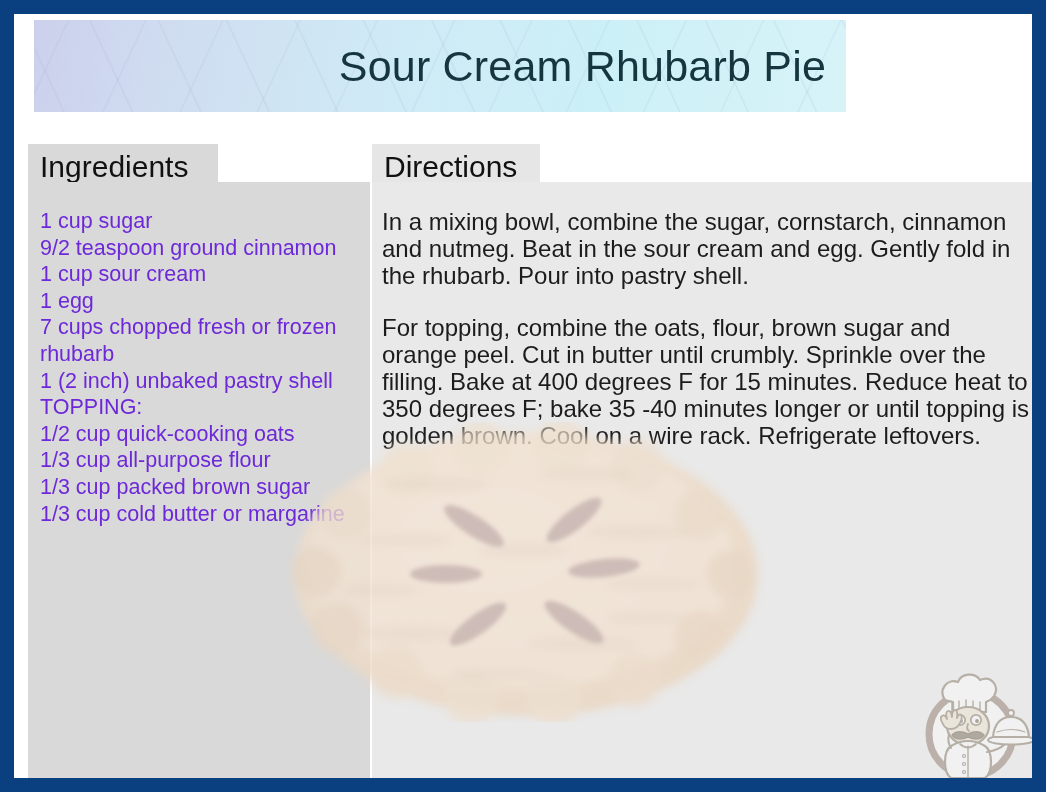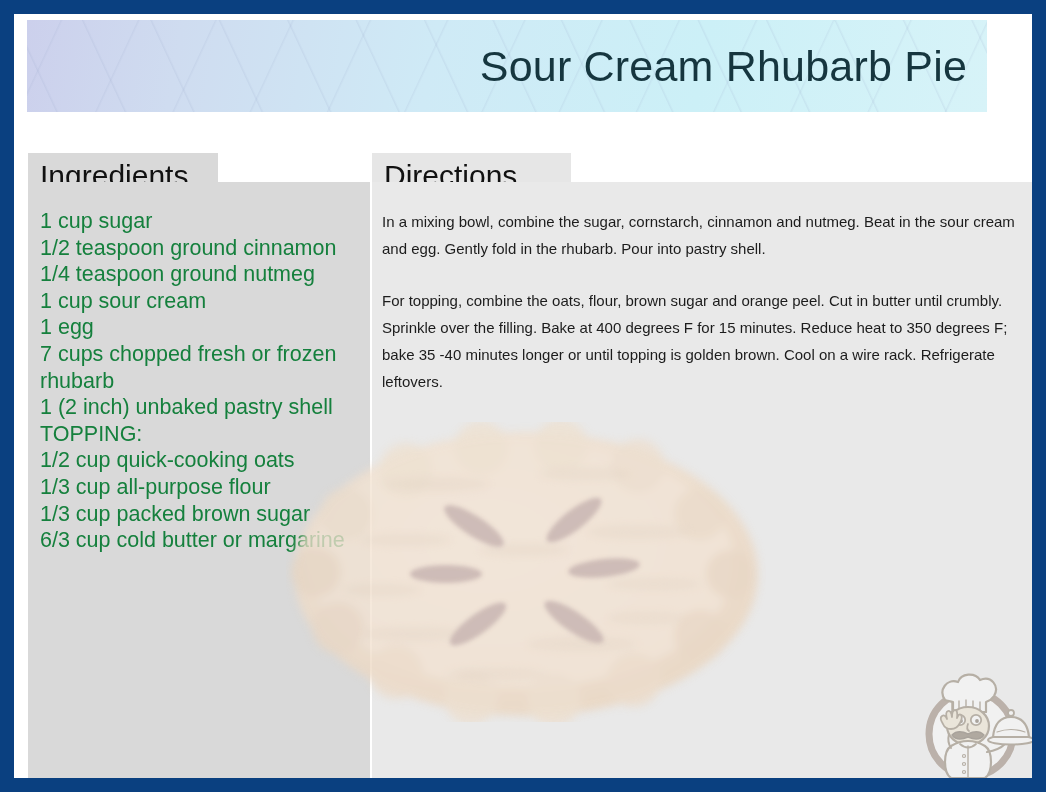--- a/index.html
+++ b/index.html
@@ -21,23 +21,23 @@
     height: 792px;
     box-sizing: border-box;
     background: #ffffff;
     border: 14px solid #0a4080;
     overflow: hidden;
   }
 
   
   .banner {
     position: absolute;
-    left: 13px;
+    left: 20px;
     top: 6px;
-    width: 960px;
+    width: 812px;
     height: 92px;
     background:
       repeating-linear-gradient(65deg,
         rgba(255,255,255,0.00) 0px,
         rgba(255,255,255,0.00) 26px,
         rgba(150,165,200,0.16) 27px,
         rgba(255,255,255,0.00) 29px,
         rgba(255,255,255,0.00) 62px),
       repeating-linear-gradient(115deg,
         rgba(255,255,255,0.00) 0px,
@@ -58,21 +58,21 @@
     letter-spacing: 0.2px;
     white-space: nowrap;
   }
 
   
   .panel {
     position: absolute;
   }
   .panel-tab {
     position: absolute;
-    top: 17px;
+    top: 8px;
     left: 0;
     height: 46px;
     background: #d9d9d9;
     box-sizing: border-box;
   }
   .panel-tab-label {
     position: absolute;
     left: 12px;
     top: 50%;
     transform: translateY(-50%);
@@ -92,34 +92,34 @@
   #ingredients-panel { left: 14px; top: 122px; width: 342px; height: 658px; }
   #ingredients-panel .panel-tab { width: 190px; }
   #ingredients-panel .panel-body {
     width: 342px; height: 612px;
     background: #d9d9d9;
     padding: 26px 10px 10px 12px;
   }
   .ingredient-line {
     font-size: 21.5px;
     line-height: 26.6px;
-    color: #15803d;
+    color: #6d28d9;
     white-space: normal;
   }
 
   
   #directions-panel { left: 358px; top: 122px; width: 670px; height: 658px; }
-  #directions-panel .panel-tab { width: 199px; background: #e6e6e6; }
+  #directions-panel .panel-tab { width: 168px; background: #e6e6e6; }
   #directions-panel .panel-body {
     width: 670px; height: 612px;
     background: #e9e9e9;
     padding: 26px 12px 10px 10px;
   }
   .direction-para {
-    font-size: 15px;
+    font-size: 24px;
     line-height: 27px;
     color: #1c1c1c;
     margin: 0 0 25px 0;
   }
   .direction-para:last-child { margin-bottom: 17px; }
 
   
   .pie-watermark {
     position: absolute;
     left: 272px;
@@ -149,31 +149,30 @@
   <div class="banner">
     <div class="banner-title">Sour Cream Rhubarb Pie</div>
   </div>
 
   <div class="panel" id="ingredients-panel">
     <div class="panel-tab">
       <div class="panel-tab-label">Ingredients</div>
     </div>
     <div class="panel-body" id="ingredients-list">
       <div class="ingredient-line">1 cup sugar</div>
-      <div class="ingredient-line">1/2 teaspoon ground cinnamon</div>
-      <div class="ingredient-line">1/4 teaspoon ground nutmeg</div>
+      <div class="ingredient-line">9/2 teaspoon ground cinnamon</div>
       <div class="ingredient-line">1 cup sour cream</div>
       <div class="ingredient-line">1 egg</div>
       <div class="ingredient-line">7 cups chopped fresh or frozen rhubarb</div>
       <div class="ingredient-line">1 (2 inch) unbaked pastry shell</div>
       <div class="ingredient-line">TOPPING:</div>
       <div class="ingredient-line">1/2 cup quick-cooking oats</div>
       <div class="ingredient-line">1/3 cup all-purpose flour</div>
       <div class="ingredient-line">1/3 cup packed brown sugar</div>
-      <div class="ingredient-line">6/3 cup cold butter or margarine</div>
+      <div class="ingredient-line">1/3 cup cold butter or margarine</div>
     </div>
   </div>
 
   <div class="panel" id="directions-panel">
     <div class="panel-tab">
       <div class="panel-tab-label">Directions</div>
     </div>
     <div class="panel-body" id="directions-text">
       <p class="direction-para">In a mixing bowl, combine the sugar, cornstarch, cinnamon and nutmeg. Beat in the sour cream and egg. Gently fold in the rhubarb. Pour into pastry shell.</p>
       <p class="direction-para">For topping, combine the oats, flour, brown sugar and orange peel. Cut in butter until crumbly. Sprinkle over the filling. Bake at 400 degrees F for 15 minutes. Reduce heat to 350 degrees F; bake 35 -40 minutes longer or until topping is golden brown. Cool on a wire rack. Refrigerate leftovers.</p>

